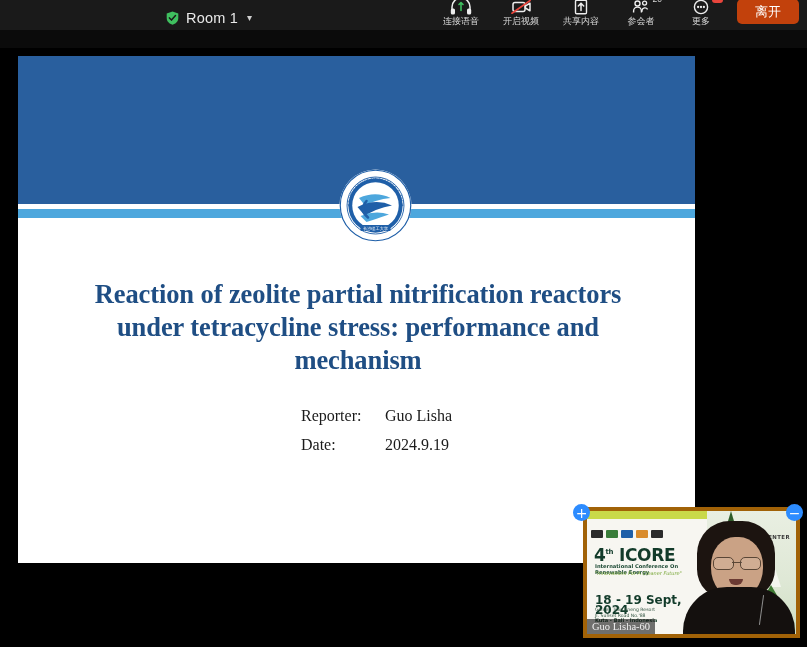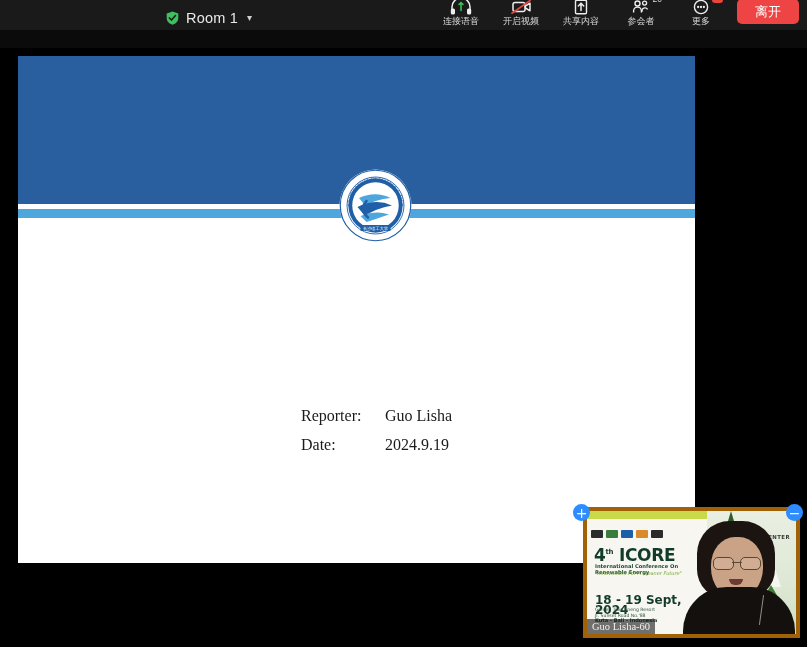--- a/index.html
+++ b/index.html
@@ -57,21 +57,21 @@
     position:absolute;top:-2px;right:9px;
     color:#d8d8d8;font-size:8.5px;line-height:1;
   }
   .badge-dot{
     position:absolute;top:-1px;right:8px;
     width:11px;height:7px;background:#e8453c;border-radius:3px;
   }
   .leave-btn{
     margin-left:6px;margin-top:2px;
     width:62px;height:25px;border-radius:5px;
-    background:#ef4444;color:#fff;
+    background:#c2410c;color:#fff;
     display:flex;align-items:center;justify-content:center;
     font-size:13px;cursor:pointer;
     font-family:"DejaVu Sans", sans-serif;
   }
 
   
   .slide{
     position:absolute;left:18px;top:56px;
     width:677px;height:507px;background:#ffffff;
     overflow:hidden;
@@ -352,20 +352,21 @@
       </text>
       <path d="M28 40 q22 -10 42 0 q-20 2 -34 10 z" fill="#4da7dd"></path>
       <path d="M26 52 q24 -12 46 -2 q-22 4 -36 14 z" fill="#1f5fa8"></path>
       <path d="M30 64 q20 -8 38 -2 q-18 6 -30 10 z" fill="#4da7dd"></path>
       <path d="M38 44 q-10 12 2 22" fill="none" stroke="#1f5fa8" stroke-width="3.4" stroke-linecap="round"></path>
       <rect x="30" y="76" width="40" height="8" rx="1" fill="#1f5fa8"></rect>
       <text x="50" y="82.4" font-size="5.6" fill="#ffffff" text-anchor="middle" font-family="DejaVu Sans, sans-serif">长沙理工大学</text>
     </svg>
   </div>
 
+  <div class="slide-title">Reaction of zeolite partial nitrification reactors under tetracycline stress: performance and mechanism</div>
 
   <div class="meta">
     <div class="meta-row">
       <span class="meta-key">Reporter:</span>
       <span class="meta-val">Guo Lisha</span>
     </div>
     <div class="meta-row">
       <span class="meta-key">Date:</span>
       <span class="meta-val">2024.9.19</span>
     </div>

